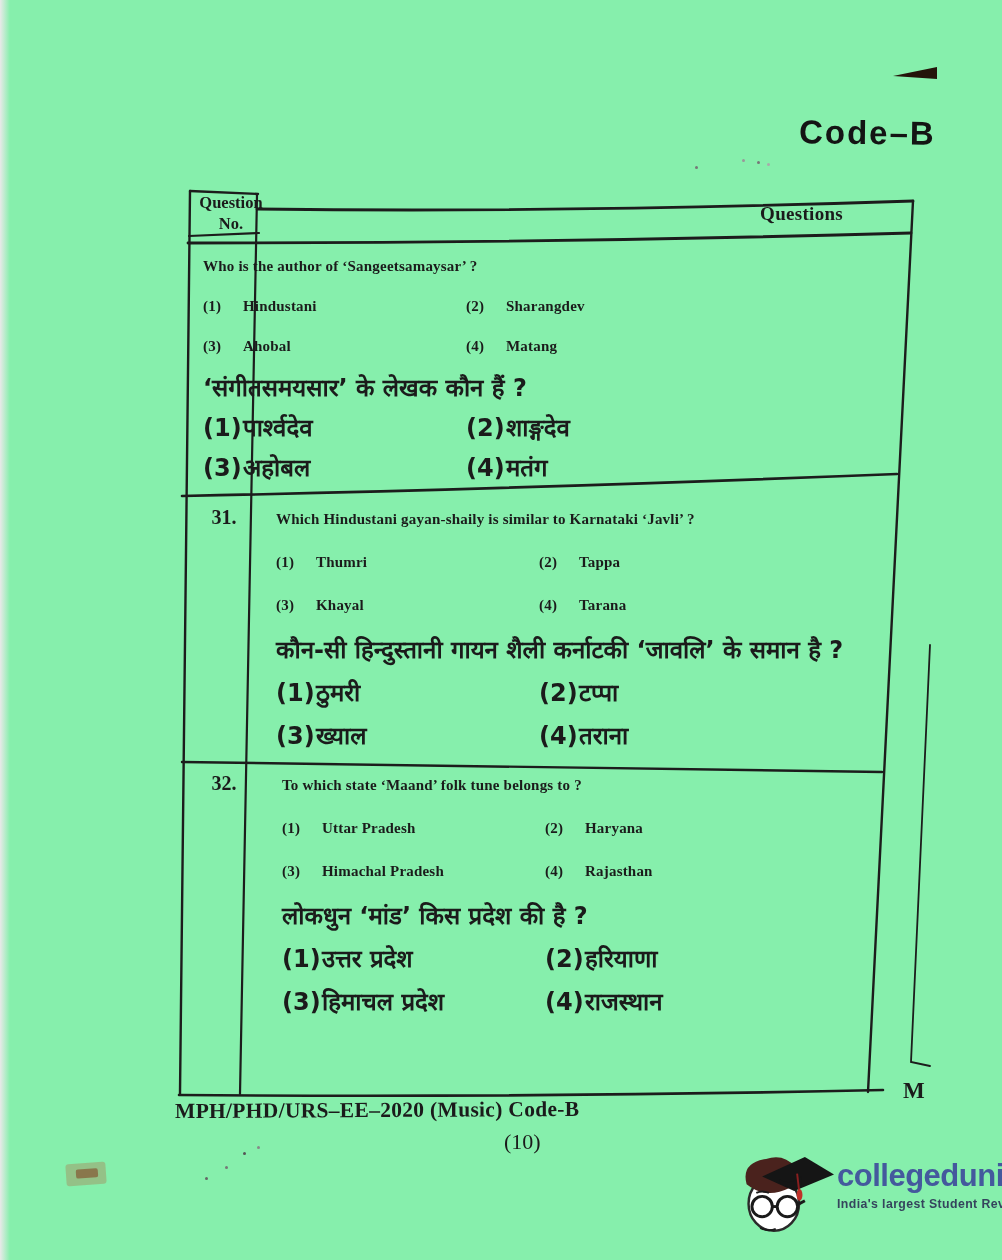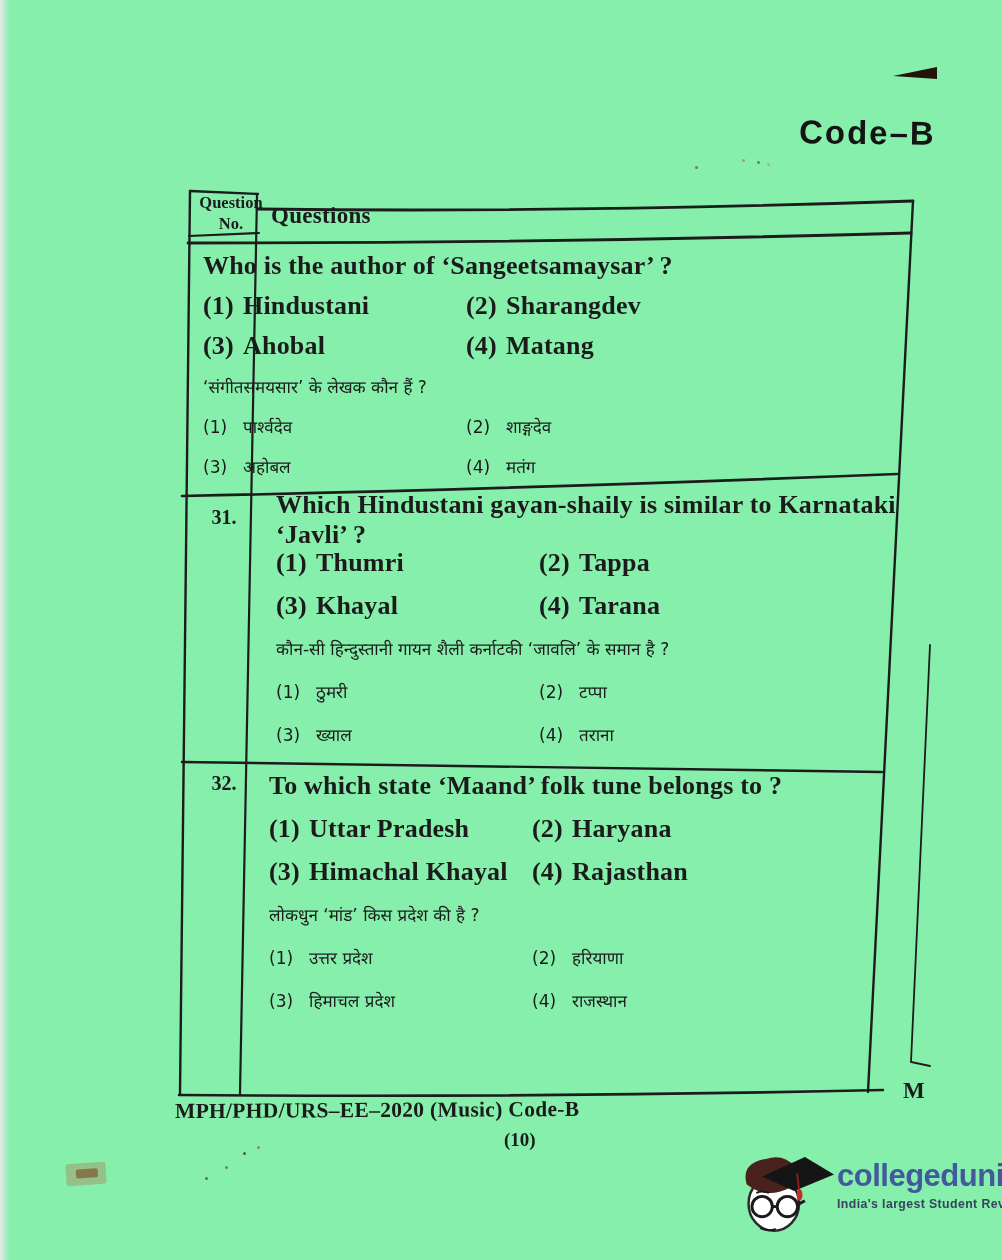--- a/index.html
+++ b/index.html
@@ -22,38 +22,38 @@
   .code-label{
     position:absolute;left:799px;top:114px;z-index:2;
     font-family:"Liberation Sans",sans-serif;
     font-weight:700;font-size:33px;letter-spacing:2px;color:#141414;
     transform:rotate(0.6deg);
   }
   
   .tbl{position:absolute;left:191px;top:190px;width:722px;z-index:2;}
   .thead{display:flex;height:52px;}
   .th-no{width:80px;text-align:center;font-weight:700;font-size:16.5px;line-height:1.25;padding-top:3px;}
-  .th-q{flex:1;text-align:left;font-weight:700;font-size:23px;padding-top:13px;padding-right:70px;letter-spacing:.3px;}
+  .th-q{flex:1;text-align:right;font-weight:700;font-size:19px;padding-top:13px;padding-right:70px;letter-spacing:.3px;}
   .qrow{display:flex;}
   .row30{height:254px;}
   .row31{height:266px;gap:7px;}
-  .row32{height:333px;}
+  .row32{height:333px;gap:13px;}
   .qnum{width:66px;text-align:center;font-weight:700;font-size:20px;padding-top:10px;}
   .qcell{flex:1;padding-left:12px;padding-top:2px;overflow:hidden;}
   .cline{height:40px;display:flex;align-items:center;}
   .row31 .cline,.row32 .cline{height:43px;}
-  .en{font-family:"Liberation Serif",serif;font-weight:700;font-size:26px;letter-spacing:.2px;}
-  .hi{font-family:"DejaVu Sans",sans-serif;font-weight:400;font-size:17px;}
+  .en{font-family:"Liberation Serif",serif;font-weight:700;font-size:15px;letter-spacing:.2px;}
+  .hi{font-family:"DejaVu Sans",sans-serif;font-weight:700;font-size:24px;}
   .optrow{display:grid;grid-template-columns:263px auto;width:100%;}
   .opt{display:flex;align-items:baseline;}
   .onum{width:40px;flex:0 0 40px;}
   
   .footer-line{position:absolute;left:175px;top:1098px;z-index:2;
     font-weight:700;font-size:21.5px;letter-spacing:.3px;transform:rotate(-0.3deg);}
-  .page-number{position:absolute;left:504px;top:1129px;z-index:2;font-weight:700;font-size:19px;}
+  .page-number{position:absolute;left:504px;top:1129px;z-index:2;font-weight:400;font-size:22px;}
   .curl-letter{position:absolute;left:903px;top:1078px;z-index:2;font-weight:700;font-size:23px;}
   
   .smudge{position:absolute;left:66px;top:1163px;width:40px;height:22px;z-index:1;
     background:rgba(176,108,66,.35);border-radius:3px;transform:rotate(-4deg);}
   .smudge::after{content:"";position:absolute;left:10px;top:6px;width:22px;height:9px;
     background:rgba(128,58,28,.55);border-radius:2px;}
   .speck{position:absolute;width:3px;height:3px;background:#777;border-radius:50%;z-index:1;}
   .s1{left:695px;top:166px;}
   .s2{left:742px;top:159px;background:#999;}
   .s3{left:757px;top:161px;}
@@ -231,21 +231,21 @@
           <span class="opt">
                 <span class="onum">(2)</span>
                 <span>Haryana</span>
               </span>
         </div>
           </div>
         <div class="cline en">
             <div class="optrow">
           <span class="opt">
                 <span class="onum">(3)</span>
-                <span>Himachal Khayal</span>
+                <span>Himachal Pradesh</span>
               </span>
           <span class="opt">
                 <span class="onum">(4)</span>
                 <span>Rajasthan</span>
               </span>
         </div>
           </div>
         <div class="cline hi">लोकधुन ‘मांड’ किस प्रदेश की है ?</div>
         <div class="cline hi">
             <div class="optrow">

